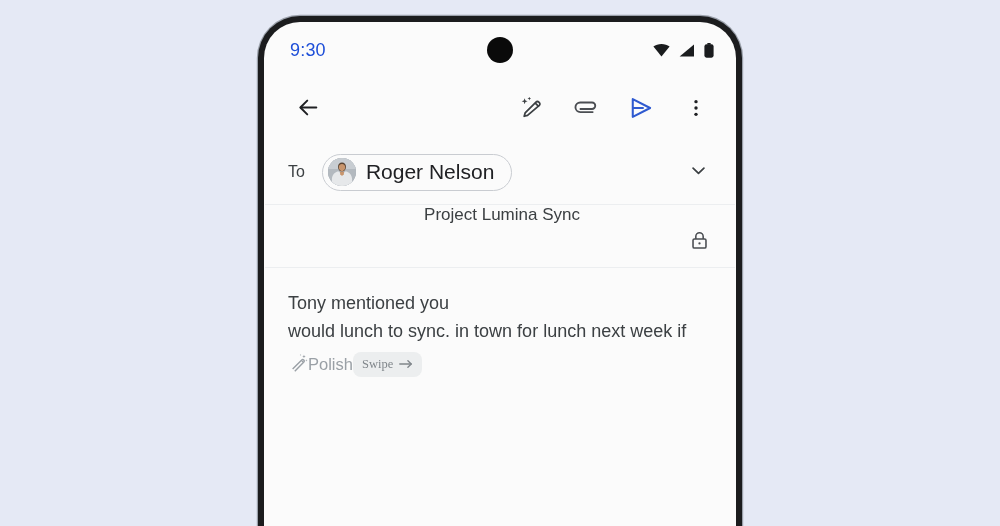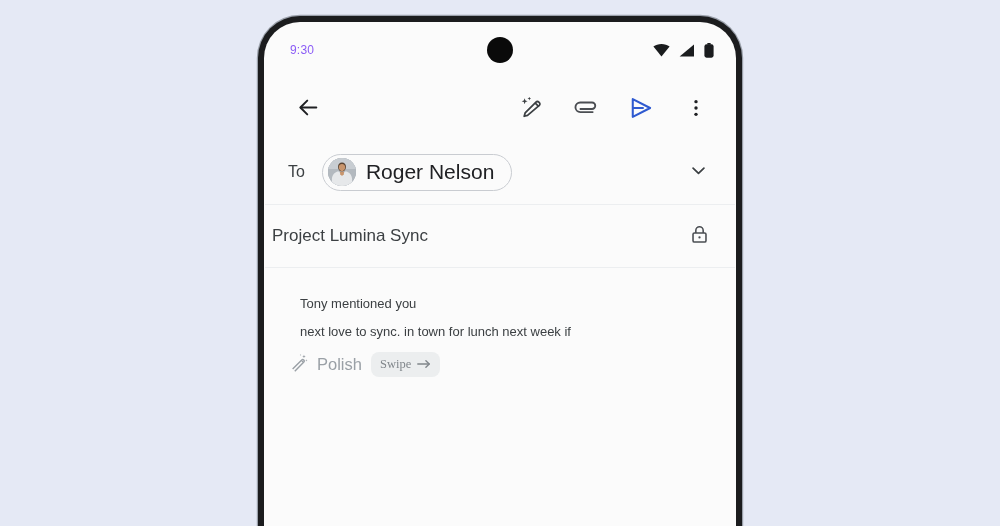--- a/index.html
+++ b/index.html
@@ -36,23 +36,23 @@
 
   
   #status-bar {
     height: 56px;
     display: flex;
     align-items: center;
     padding: 0 22px 0 26px;
     position: relative;
   }
   #status-time {
-    font-size: 12px;
+    font-size: 18px;
     font-weight: 500;
-    color: #8b5cf6;
+    color: #1d4ed8;
     letter-spacing: .2px;
   }
   #camera-punch-hole {
     position: absolute;
     left: 50%;
     top: 50%;
     transform: translate(-50%, -50%);
     width: 26px; height: 26px;
     border-radius: 50%;
     background: #0a0a0a;
@@ -133,50 +133,49 @@
     width: 40px; height: 40px;
     display: flex; align-items: center; justify-content: center;
     background: transparent; border: none; cursor: pointer;
   }
 
   
   #subject-row {
     height: 62px;
     display: flex;
     align-items: center;
-    padding: 0 20px 0 8px;
+    padding: 0 20px 0 24px;
+    flex-direction: column;
   }
   #subject-text {
     font-size: 17px;
     color: #3c4043;
   }
   #confidential-lock {
     margin-left: auto;
     width: 34px; height: 34px;
     display: flex; align-items: center; justify-content: center;
     background: transparent; border: none; cursor: pointer;
   }
 
   
   #message-body {
     padding: 22px 22px 0 24px;
   }
   .body-line {
-    font-size: 13px;
+    font-size: 18px;
     line-height: 27.5px;
     color: #3c4043;
     white-space: nowrap;
-    margin-left: 12px;
   }
 
   
   #polish-row {
     display: flex;
     align-items: center;
-    gap: 9px;
     margin-top: 7px;
     margin-left: 1px;
     cursor: pointer;
   }
   #polish-label {
     font-size: 16.5px;
     color: #9aa0a6;
   }
   #swipe-chip {
     display: inline-flex;
@@ -317,21 +316,21 @@
             <circle cx="12" cy="15.4" r="1.3" fill="#4a4d52" stroke="none"></circle>
           </svg>
         </span>
       </button>
     </div>
 
     <div class="divider"></div>
 
     <div id="message-body">
       <div class="body-line">Tony mentioned you</div>
-      <div class="body-line">next love to sync. in town for lunch next week if</div>
+      <div class="body-line">would lunch to sync. in town for lunch next week if</div>
 
       <div id="polish-row">
         <span>
           <svg width="19" height="19" viewBox="0 0 24 24">
             <g fill="none" stroke="#9aa0a6" stroke-width="1.8" stroke-linejoin="round">
               <path d="M4.6 20.2 16.1 8.7a1.7 1.7 0 0 1 2.4 0l0.3 0.3a1.7 1.7 0 0 1 0 2.4L7.3 22.9"></path>
             </g>
             <path d="M15.9 9.6 18.2 11.9" stroke="#9aa0a6" stroke-width="1.6" stroke-linecap="round"></path>
             <path d="M18.9 2.2 19.5 3.8 21.1 4.4 19.5 5.0 18.9 6.6 18.3 5.0 16.7 4.4 18.3 3.8Z" fill="#9aa0a6"></path>
             <path d="M22.0 8.0 22.4 9.0 23.4 9.4 22.4 9.8 22.0 10.8 21.6 9.8 20.6 9.4 21.6 9.0Z" fill="#9aa0a6"></path>

